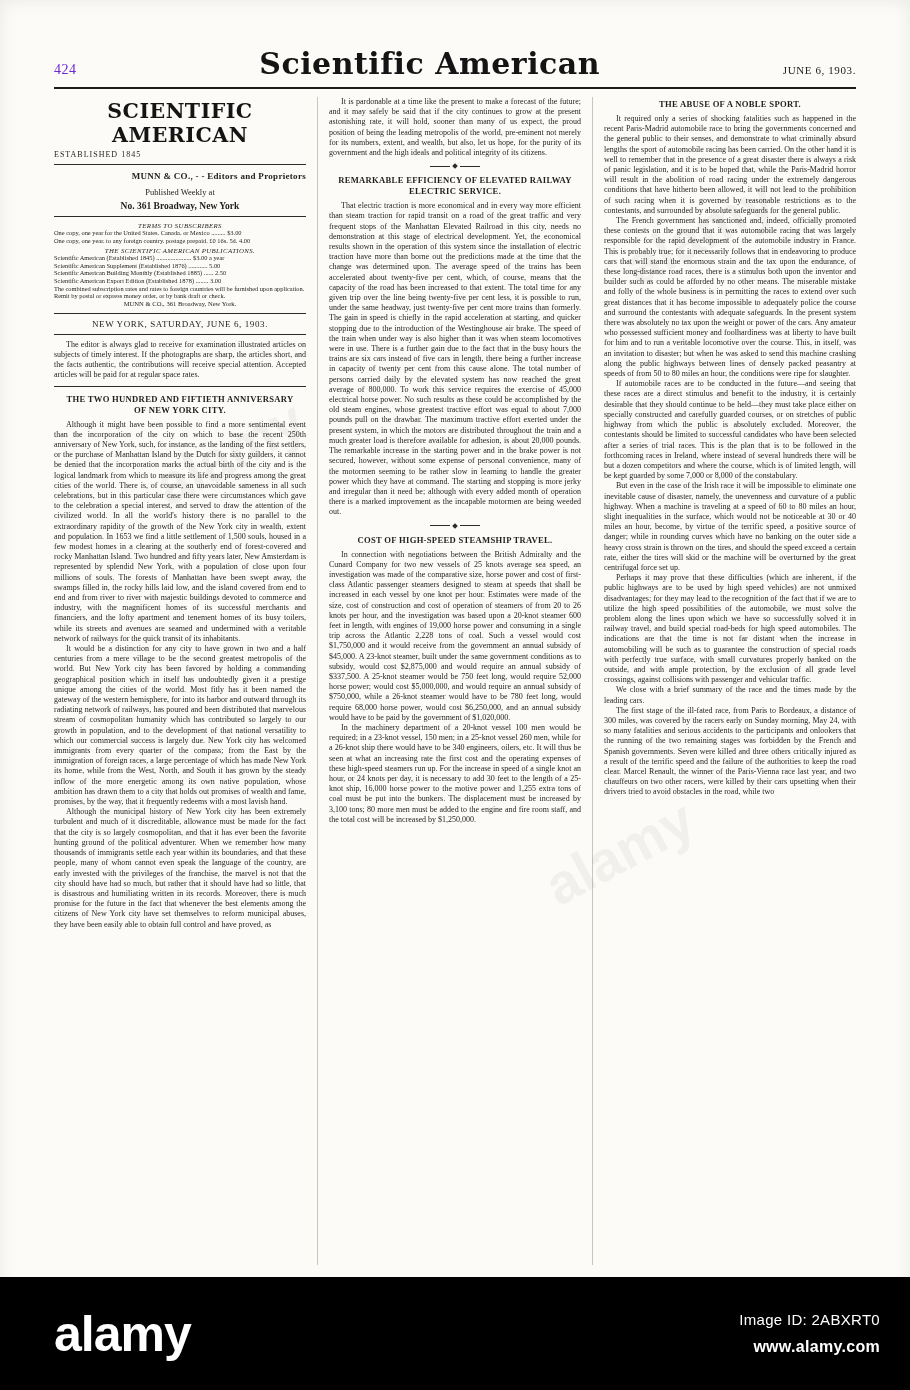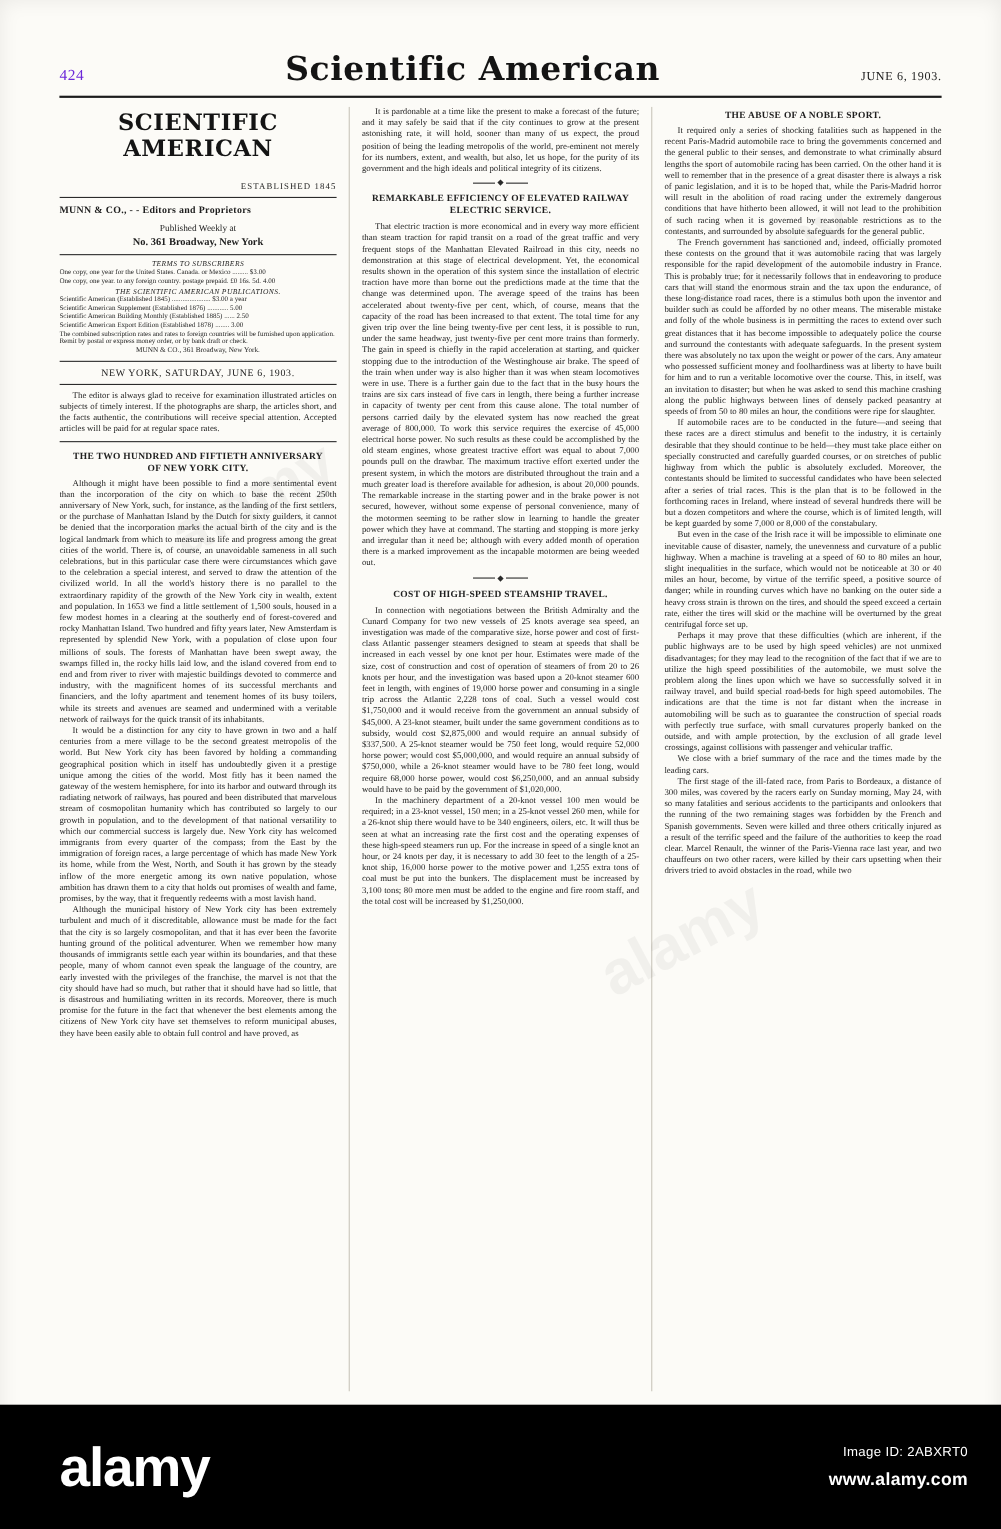--- a/index.html
+++ b/index.html
@@ -14,22 +14,22 @@
   .col{flex:1 1 0;overflow:hidden;color:#1e1e1e;}
   .col{padding:0 11px;}
   .col.first{padding-left:0;}
   .col.last{padding-right:0;}
   .col + .col{border-left:1px solid #c9c5bb;}
   .col p{margin:0;font-size:8px;line-height:10.2px;text-align:justify;text-indent:12px;}
   .article-title{font-size:8.6px;font-weight:bold;text-align:center;line-height:11px;margin:7px 6px 4px 6px;letter-spacing:.3px;}
   .rule{border:0;border-top:1px solid #2b2b2b;margin:5px 0;}
   
   .m-title{font-family:"DejaVu Serif", serif;font-weight:bold;font-size:20.5px;text-align:center;letter-spacing:.5px;color:#141414;margin-top:2px;}
-  .m-established{font-size:8px;text-align:right;letter-spacing:1px;margin-top:18px;}
-  .m-editors{font-size:9px;font-weight:bold;text-align:left;margin-top:6px;letter-spacing:.3px;}
+  .m-established{font-size:8px;text-align:left;letter-spacing:1px;margin-top:3px;}
+  .m-editors{font-size:9px;font-weight:bold;text-align:right;margin-top:6px;letter-spacing:.3px;}
   .m-published{font-size:8.5px;text-align:center;margin-top:6px;}
   .m-address{font-size:9.5px;font-weight:bold;text-align:center;margin-top:4px;}
   .m-small-head{font-size:6.8px;font-style:italic;text-align:center;margin-top:3px;letter-spacing:.4px;}
   .tiny-line{font-size:6.4px;line-height:7.6px;text-align:left;white-space:nowrap;overflow:hidden;}
   .tiny-note{font-size:6.4px;line-height:7.6px;text-align:justify;}
   .tiny-center{font-size:6.6px;line-height:8px;text-align:center;}
   .m-dateline{font-size:9px;text-align:center;letter-spacing:.6px;margin:4px 0;}
   .m-editor-note{font-size:7.6px;line-height:9.2px;text-align:justify;}
   
   .orn{display:flex;align-items:center;justify-content:center;margin:6px 0 2px 0;}
@@ -37,21 +37,21 @@
   .orn .d{width:4px;height:4px;background:#2b2b2b;transform:rotate(45deg);margin:0 3px;}
   
   .wm{position:absolute;font-family:"Liberation Sans", sans-serif;font-weight:bold;font-size:56px;color:#6b6b6b;opacity:.07;transform:rotate(-28deg);pointer-events:none;z-index:5;}
   .wm1{top:420px;left:150px;}
   .wm2{top:820px;left:540px;}
   .wm3{top:200px;left:620px;}
   
   .alamy-bar{position:absolute;left:0;bottom:0;width:910px;height:113px;background:#000;display:flex;align-items:center;justify-content:space-between;padding:0 30px 0 54px;box-sizing:border-box;z-index:10;}
   .alamy-logo{color:#fff;font-family:"Liberation Sans", sans-serif;font-weight:bold;font-size:50px;letter-spacing:-1px;}
   .footer-right{text-align:right;color:#fff;font-family:"Liberation Sans", sans-serif;}
-  .footer-right .img-id{font-size:12px;margin-bottom:10px;letter-spacing:.3px;}
+  .footer-right .img-id{font-size:15px;margin-bottom:10px;letter-spacing:.3px;}
   .footer-right .url{font-size:16px;font-weight:bold;letter-spacing:.3px;}
 </style>
 </head>
 <body>
 
 <div class="page">
 
   <div class="wm wm1">alamy</div>
   <div class="wm wm2">alamy</div>
   <div class="wm wm3">alamy</div>

